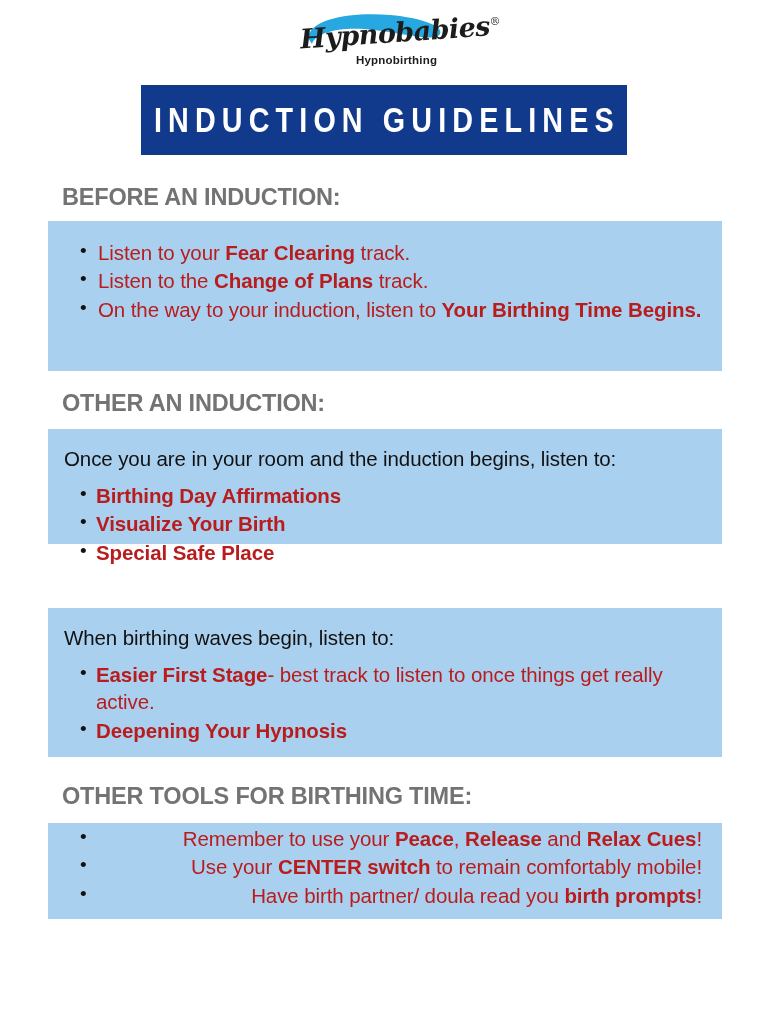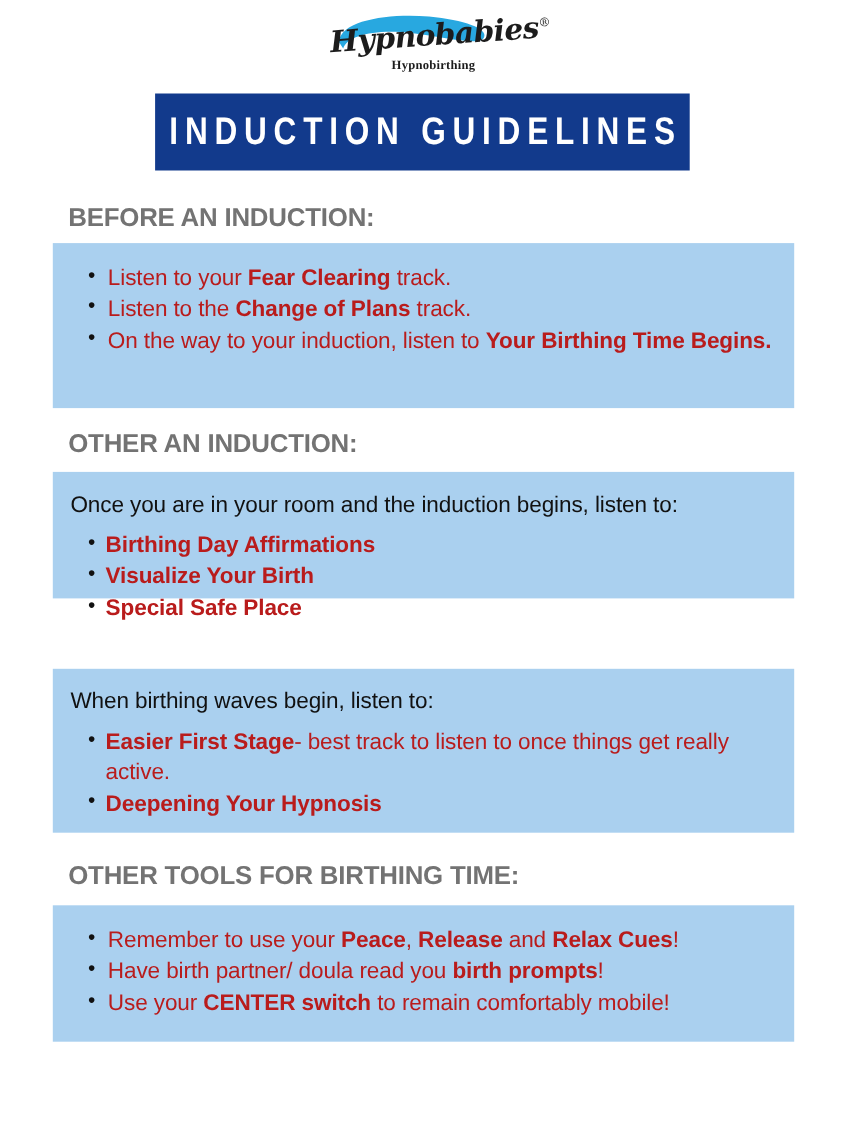--- a/index.html
+++ b/index.html
@@ -60,21 +60,21 @@
   .logo-reg {
     font-size: 11px;
     vertical-align: super;
     font-style: normal;
     font-weight: 400;
   }
   .logo-sub {
     position: absolute;
     left: 62px;
     top: 42px;
-    font-family: Liberation Serif, serif;
+    font-family: Liberation Sans, sans-serif;
     font-weight: 700;
     font-size: 11.5px;
     letter-spacing: 0.2px;
     color: #1c1c1c;
     white-space: nowrap;
   }
 
   
   .title-banner {
     position: absolute;
@@ -118,21 +118,21 @@
   .panel {
     position: absolute;
     left: 48px;
     width: 674px;
     background: #aad0ef;
     box-sizing: border-box;
   }
   .p-1 { top: 221px; height: 150px; padding: 18px 20px 14px 20px; }
   .p-2 { top: 429px; height: 115px; padding: 16px 20px 14px 16px; }
   .p-3 { top: 608px; height: 149px; padding: 16px 20px 14px 16px; }
-  .p-4 { top: 823px; height: 124px; padding: 18px 20px 14px 20px; }
+  .p-4 { top: 823px; height: 96px; padding: 2px 20px 14px 20px; text-align: right; }
 
   .lead {
     font-size: 20.5px;
     color: #111111;
     line-height: 1.32;
     margin: 0 0 10px 0;
     letter-spacing: -0.1px;
   }
 
   ul.blist {
@@ -214,18 +214,18 @@
       <li><b>Easier First Stage</b><span>- best track to listen to once things get really active.</span></li>
       <li><b>Deepening Your Hypnosis</b></li>
     </ul>
   </div>
 
   <div class="section-head sh-3">OTHER TOOLS FOR BIRTHING TIME:</div>
 
   <div class="panel p-4">
     <ul class="blist">
       <li><span>Remember to use your </span><b>Peace</b><span>, </span><b>Release</b><span> and </span><b>Relax Cues</b><span>!</span></li>
+      <li><span>Use your </span><b>CENTER switch</b><span> to remain comfortably mobile!</span></li>
       <li><span>Have birth partner/ doula read you </span><b>birth prompts</b><span>!</span></li>
-      <li><span>Use your </span><b>CENTER switch</b><span> to remain comfortably mobile!</span></li>
     </ul>
   </div>
 
 </div>
 
 </body></html>

